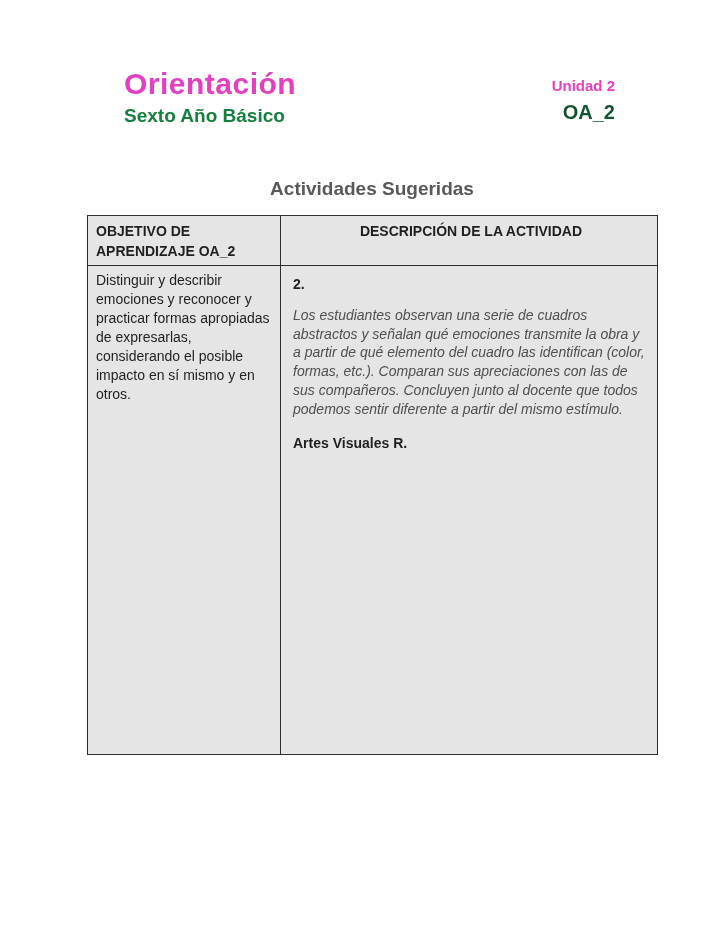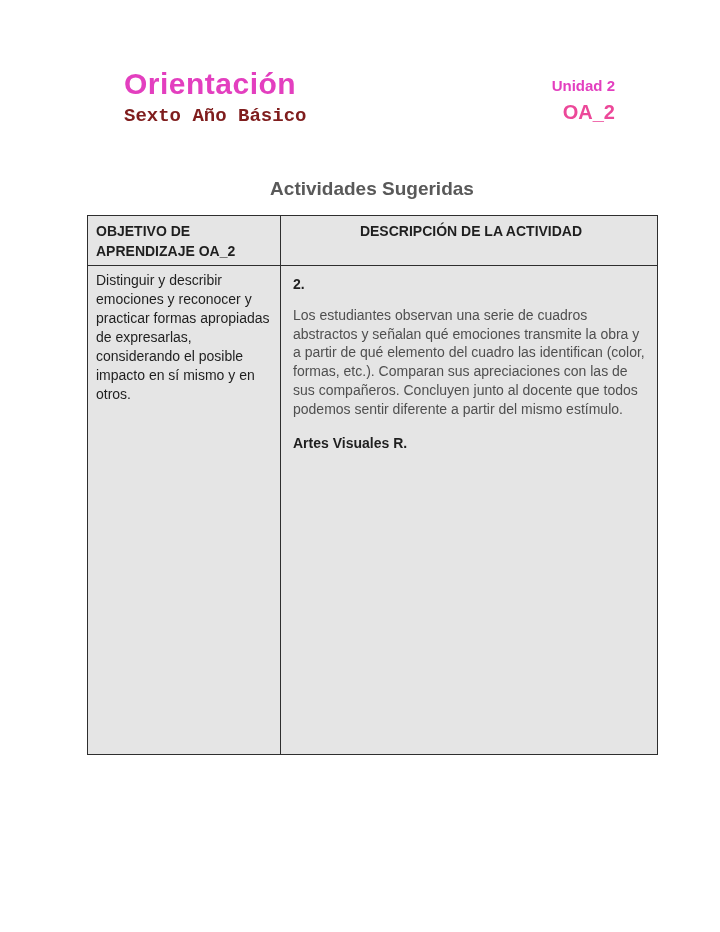--- a/index.html
+++ b/index.html
@@ -25,39 +25,38 @@
   .doc-title {
     font-size: 30px;
     font-weight: bold;
     color: #E33FBF;
     line-height: 35px;
     letter-spacing: 0.5px;
   }
   .doc-subtitle {
     font-size: 19px;
     font-weight: bold;
-    color: #7f1d1d;
+    color: #15803d;
     line-height: 22px;
     margin-top: 2px;
-    font-family: Liberation Mono, monospace;
   }
   .header-right {
     text-align: right;
     padding-top: 9px;
   }
   .unit-label {
     font-size: 15px;
     font-weight: bold;
     color: #E33FBF;
     line-height: 22px;
   }
   .oa-label {
     font-size: 20px;
     font-weight: bold;
-    color: #ec4899;
+    color: #14532d;
     line-height: 23px;
     margin-top: 3px;
   }
   .section-title {
     text-align: center;
     font-size: 19px;
     font-weight: bold;
     color: #595959;
     margin-top: 43px;
     line-height: 22px;
@@ -103,20 +102,21 @@
     line-height: 19px;
   }
   .activity-number {
     font-weight: bold;
     color: #1f1f1f;
     line-height: 19px;
   }
   .activity-text {
     margin-top: 12px;
     line-height: 18.7px;
+    font-style: italic;
   }
   .activity-reference {
     margin-top: 16px;
     font-weight: bold;
     color: #1f1f1f;
     line-height: 19px;
   }
 </style>
 </head>
 <body>

